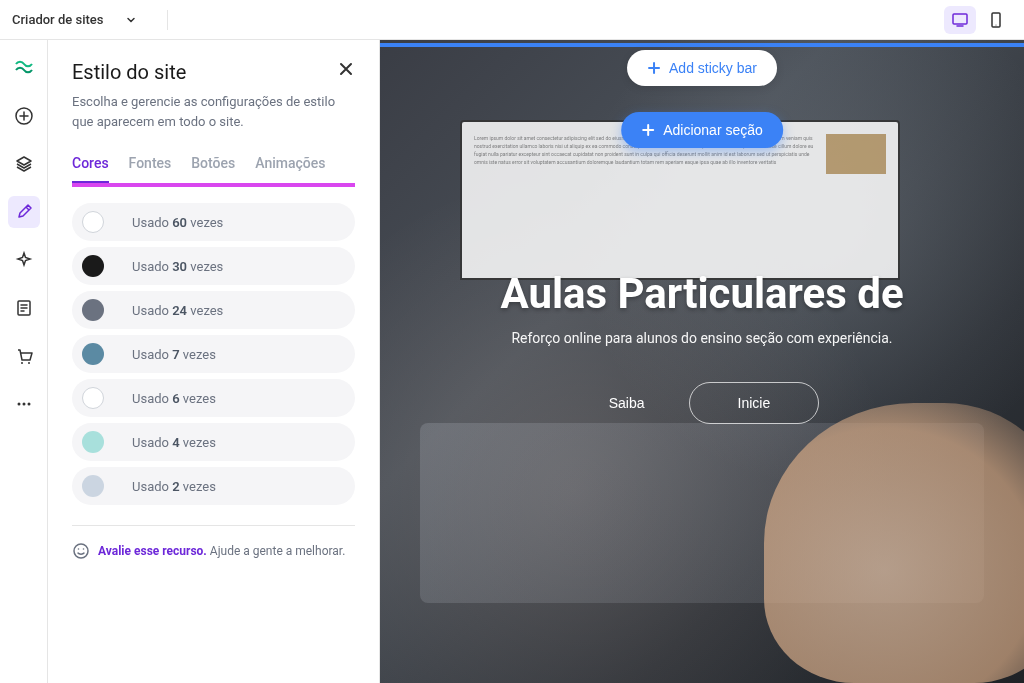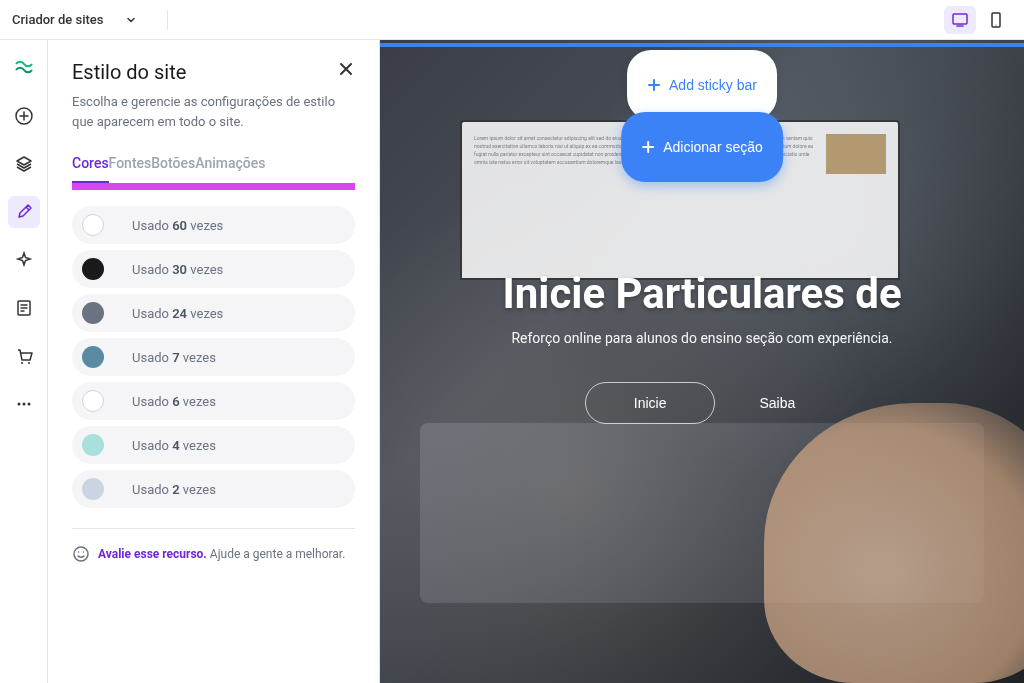--- a/index.html
+++ b/index.html
@@ -17,21 +17,21 @@
     .nav-icon { width: 32px; height: 32px; display: flex; align-items: center; justify-content: center; border-radius: 6px; cursor: pointer; color: #333; }
     .nav-icon.active { background: #ede9fe; color: #6d28d9; }
     .logo-icon { width: 24px; height: 24px; }
     
     .panel { width: 332px; background: #fff; border-right: 1px solid #e5e5e5; padding: 20px 24px; overflow-y: auto; }
     .panel-header { display: flex; justify-content: space-between; align-items: flex-start; margin-bottom: 8px; }
     .panel-title { font-size: 20px; font-weight: 400; color: #1a1a1a; }
     .close-btn { cursor: pointer; color: #333; }
     .panel-desc { font-size: 13px; color: #6b7280; line-height: 1.5; margin-bottom: 24px; }
     
-    .tabs { display: flex; border-bottom: 7px solid #d946ef; margin-bottom: 16px; }
+    .tabs { display: flex; gap: 20px; border-bottom: 4px solid #d946ef; margin-bottom: 16px; }
     .tab { font-size: 14px; font-weight: 500; color: #9ca3af; padding-bottom: 10px; cursor: pointer; }
     .tab.active { color: #6d28d9; border-bottom: 2px solid #6d28d9; }
     
     .color-list { display: flex; flex-direction: column; gap: 6px; }
     .color-item { display: flex; align-items: center; gap: 28px; padding: 8px 10px; background: #f5f5f7; border-radius: 24px; cursor: pointer; }
     .color-swatch { width: 22px; height: 22px; border-radius: 50%; flex-shrink: 0; }
     .color-swatch.bordered { border: 1px solid #d1d5db; }
     .color-label { font-size: 13px; color: #6b7280; }
     .color-label .count, .color-label .bold { font-weight: 600; color: #4b5563; }
     
@@ -43,21 +43,21 @@
     .canvas::before { content: ''; position: absolute; inset: 0; background: radial-gradient(ellipse at 30% 70%, rgba(255,220,200,0.15) 0%, transparent 50%), radial-gradient(ellipse at 70% 30%, rgba(180,190,200,0.2) 0%, transparent 40%); }
     
     .screen-mock { position: absolute; top: 80px; left: 80px; width: 440px; height: 160px; background: #fff; border: 2px solid #333; border-radius: 4px 4px 0 0; opacity: 0.85; }
     .screen-content { padding: 12px; font-size: 5px; color: #888; line-height: 1.6; }
     .screen-content::before { content: ''; display: block; width: 60px; height: 40px; background: #c4a574; float: right; margin-left: 8px; }
     
     .keyboard-hint { position: absolute; bottom: 80px; left: 40px; right: 40px; height: 180px; background: linear-gradient(135deg, rgba(200,205,215,0.4) 0%, rgba(150,155,165,0.3) 100%); border-radius: 8px; opacity: 0.5; }
     
     .hand { position: absolute; bottom: 0; right: -40px; width: 300px; height: 280px; background: radial-gradient(ellipse at 40% 60%, #e8c5a8 0%, #d4a884 60%, transparent 100%); border-radius: 50% 40% 30% 30%; opacity: 0.7; }
     
-    .sticky-btn, .section-btn { position: absolute; display: flex; align-items: center; gap: 8px; padding: 27px 20px; border-radius: 24px; font-size: 14px; font-weight: 500; cursor: pointer; border: none; z-index: 10; }
+    .sticky-btn, .section-btn { position: absolute; display: flex; align-items: center; gap: 8px; padding: 10px 20px; border-radius: 24px; font-size: 14px; font-weight: 500; cursor: pointer; border: none; z-index: 10; }
     .sticky-btn { top: 10px; left: 50%; transform: translateX(-50%); background: #fff; color: #3b82f6; box-shadow: 0 2px 8px rgba(0,0,0,0.1); }
     .section-btn { top: 72px; left: 50%; transform: translateX(-50%); background: #3b82f6; color: #fff; box-shadow: 0 4px 12px rgba(59,130,246,0.4); }
     
     .hero-frame { position: absolute; top: 3px; left: 0; right: 0; height: 4px; background: #3b82f6; z-index: 5; }
     
     .hero { position: absolute; top: 230px; left: 0; right: 0; text-align: center; color: #fff; z-index: 8; padding: 0 20px; }
     .hero-title { font-size: 42px; font-weight: 700; line-height: 1.15; margin-bottom: 12px; text-shadow: 0 2px 4px rgba(0,0,0,0.3); }
     .hero-sub { font-size: 14px; opacity: 0.95; margin-bottom: 36px; }
     .hero-btns { display: flex; gap: 20px; justify-content: center; }
     .hero-btn { padding: 12px 48px; border-radius: 28px; font-size: 14px; border: 1px solid rgba(255,255,255,0.7); background: transparent; color: #fff; cursor: pointer; }
@@ -225,23 +225,23 @@
 
     <button class="section-btn">
       <svg width="14" height="14" viewBox="0 0 14 14">
           <path d="M7 2v10M2 7h10" stroke="#fff" stroke-width="2" stroke-linecap="round"></path>
         </svg>
       <span>Adicionar seção</span>
     </button>
 
     <div class="hero">
       <h2 class="hero-title">
-        <span>Inicie Particulares de</span><br>
+        <span>Aulas Particulares de</span><br>
       </h2>
       <p class="hero-sub">Reforço online para alunos do ensino seção com experiência.</p>
       <div class="hero-btns">
+        <button class="hero-btn ghost">Saiba</button>
         <button class="hero-btn">Inicie</button>
-        <button class="hero-btn ghost">Saiba</button>
       </div>
     </div>
   </div>
 
 </div>
 
 </body></html>

